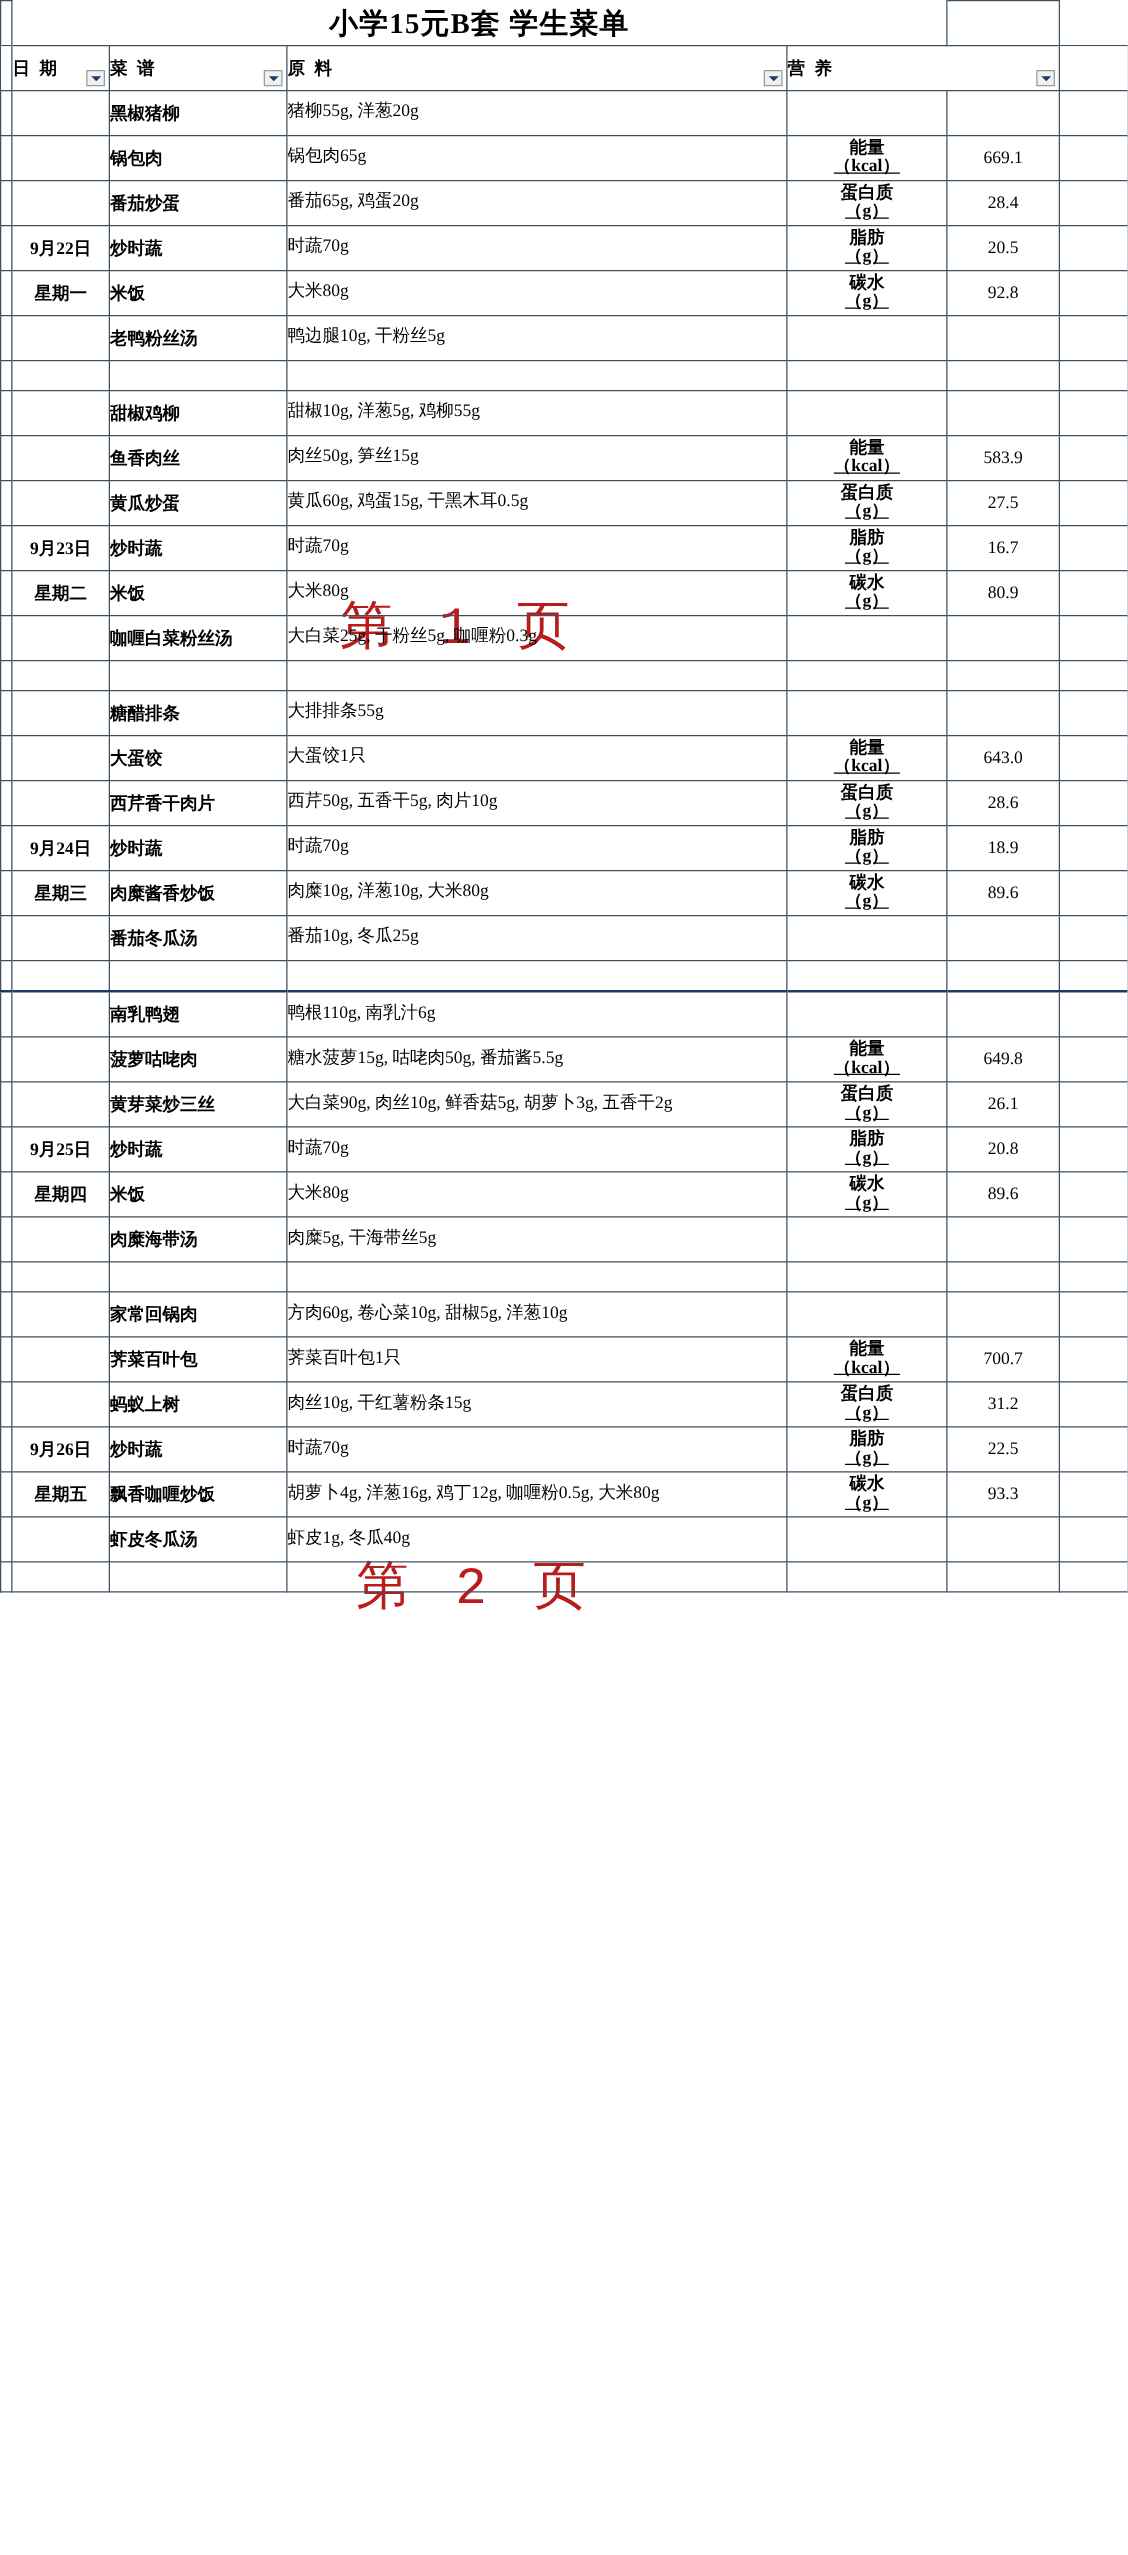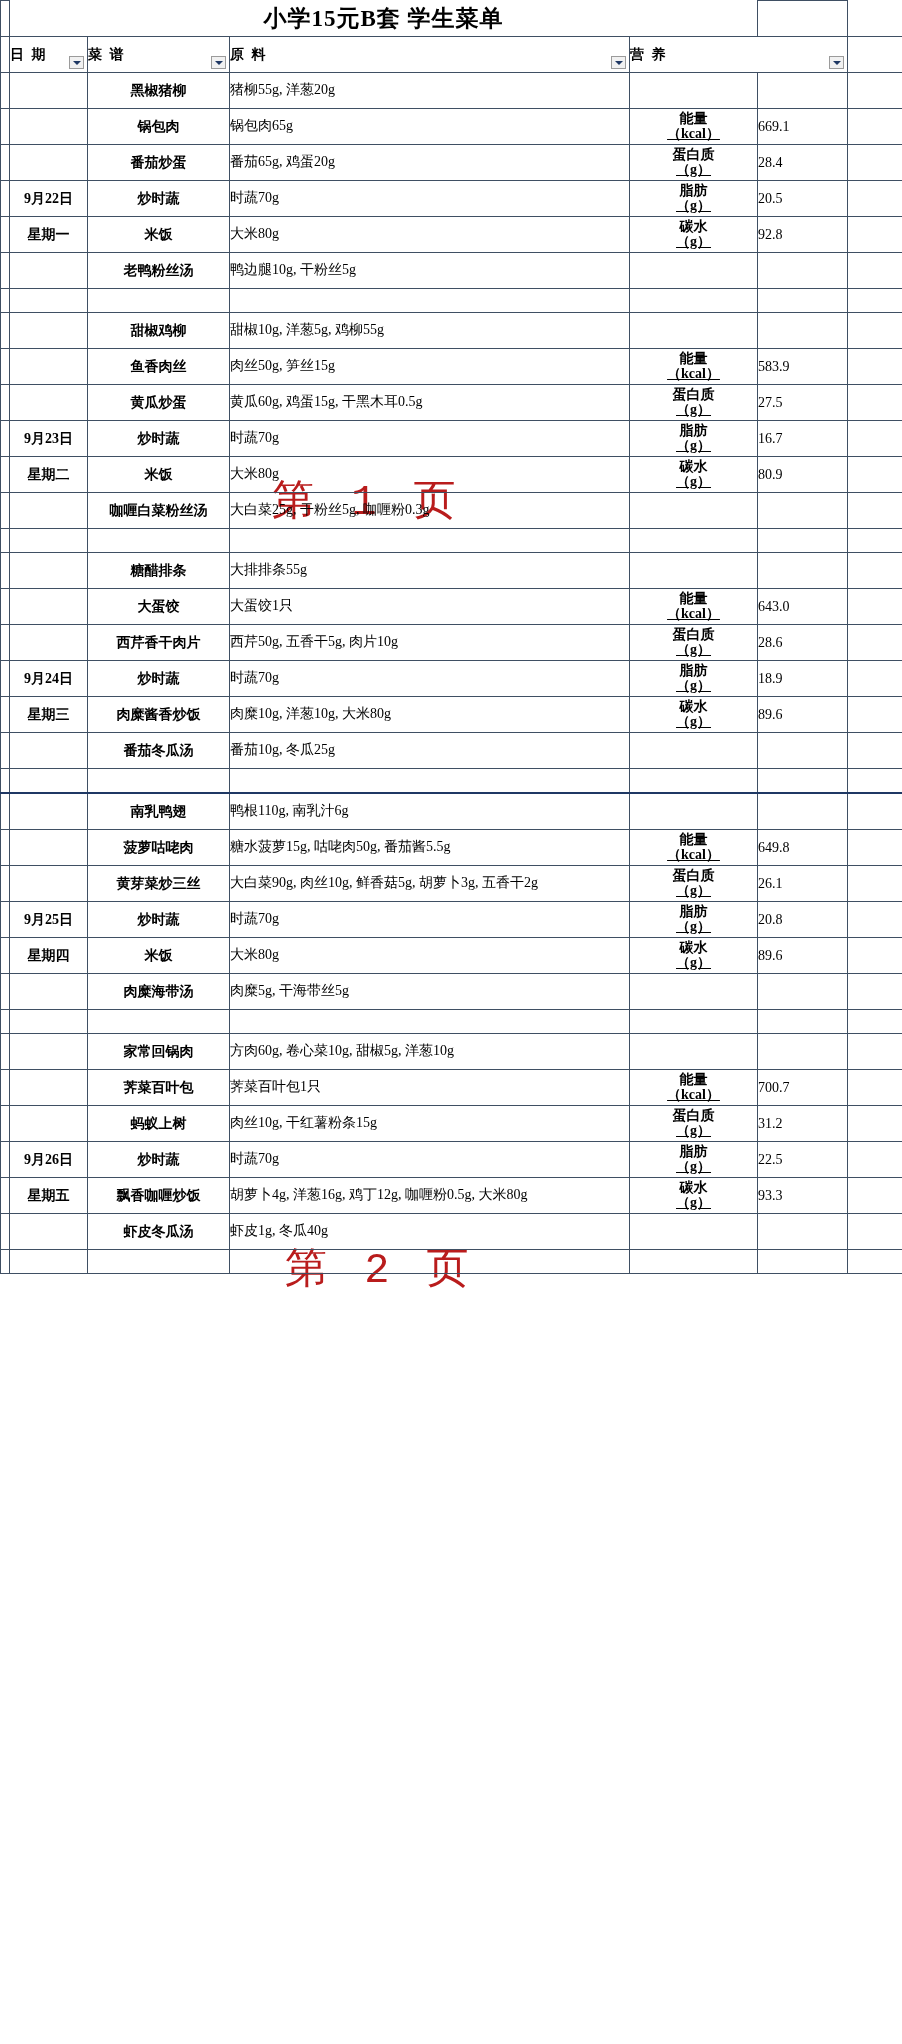--- a/index.html
+++ b/index.html
@@ -99,38 +99,38 @@
     border-right: 4px solid transparent;
     border-top: 4px solid #1f3864;
   }
 
   td.date {
     text-align: center;
     font-size: 15px;
     font-weight: bold;
   }
   td.dish {
-    text-align: center;
     font-size: 15px;
     font-weight: bold;
   }
   td.ingr {
     text-align: left;
     padding: 0 4px;
     font-size: 14.5px;
     line-height: 1.15;
   }
   td.nutr {
     text-align: center;
     font-size: 13px;
     font-weight: bold;
     line-height: 1.05;
   }
   td.nutr .l2 { display: block; text-decoration: underline; }
   td.val {
+    text-align: center;
     font-size: 15px;
   }
   tr.gap td { height: 23px; }
   tr.gap td.ingr, tr.gap td.dish, tr.gap td.date, tr.gap td.nutr, tr.gap td.val { }
 
   
   tr.pagebreak td { border-top: 2px solid #1f3864; }
 
   .watermark {
     position: absolute;

